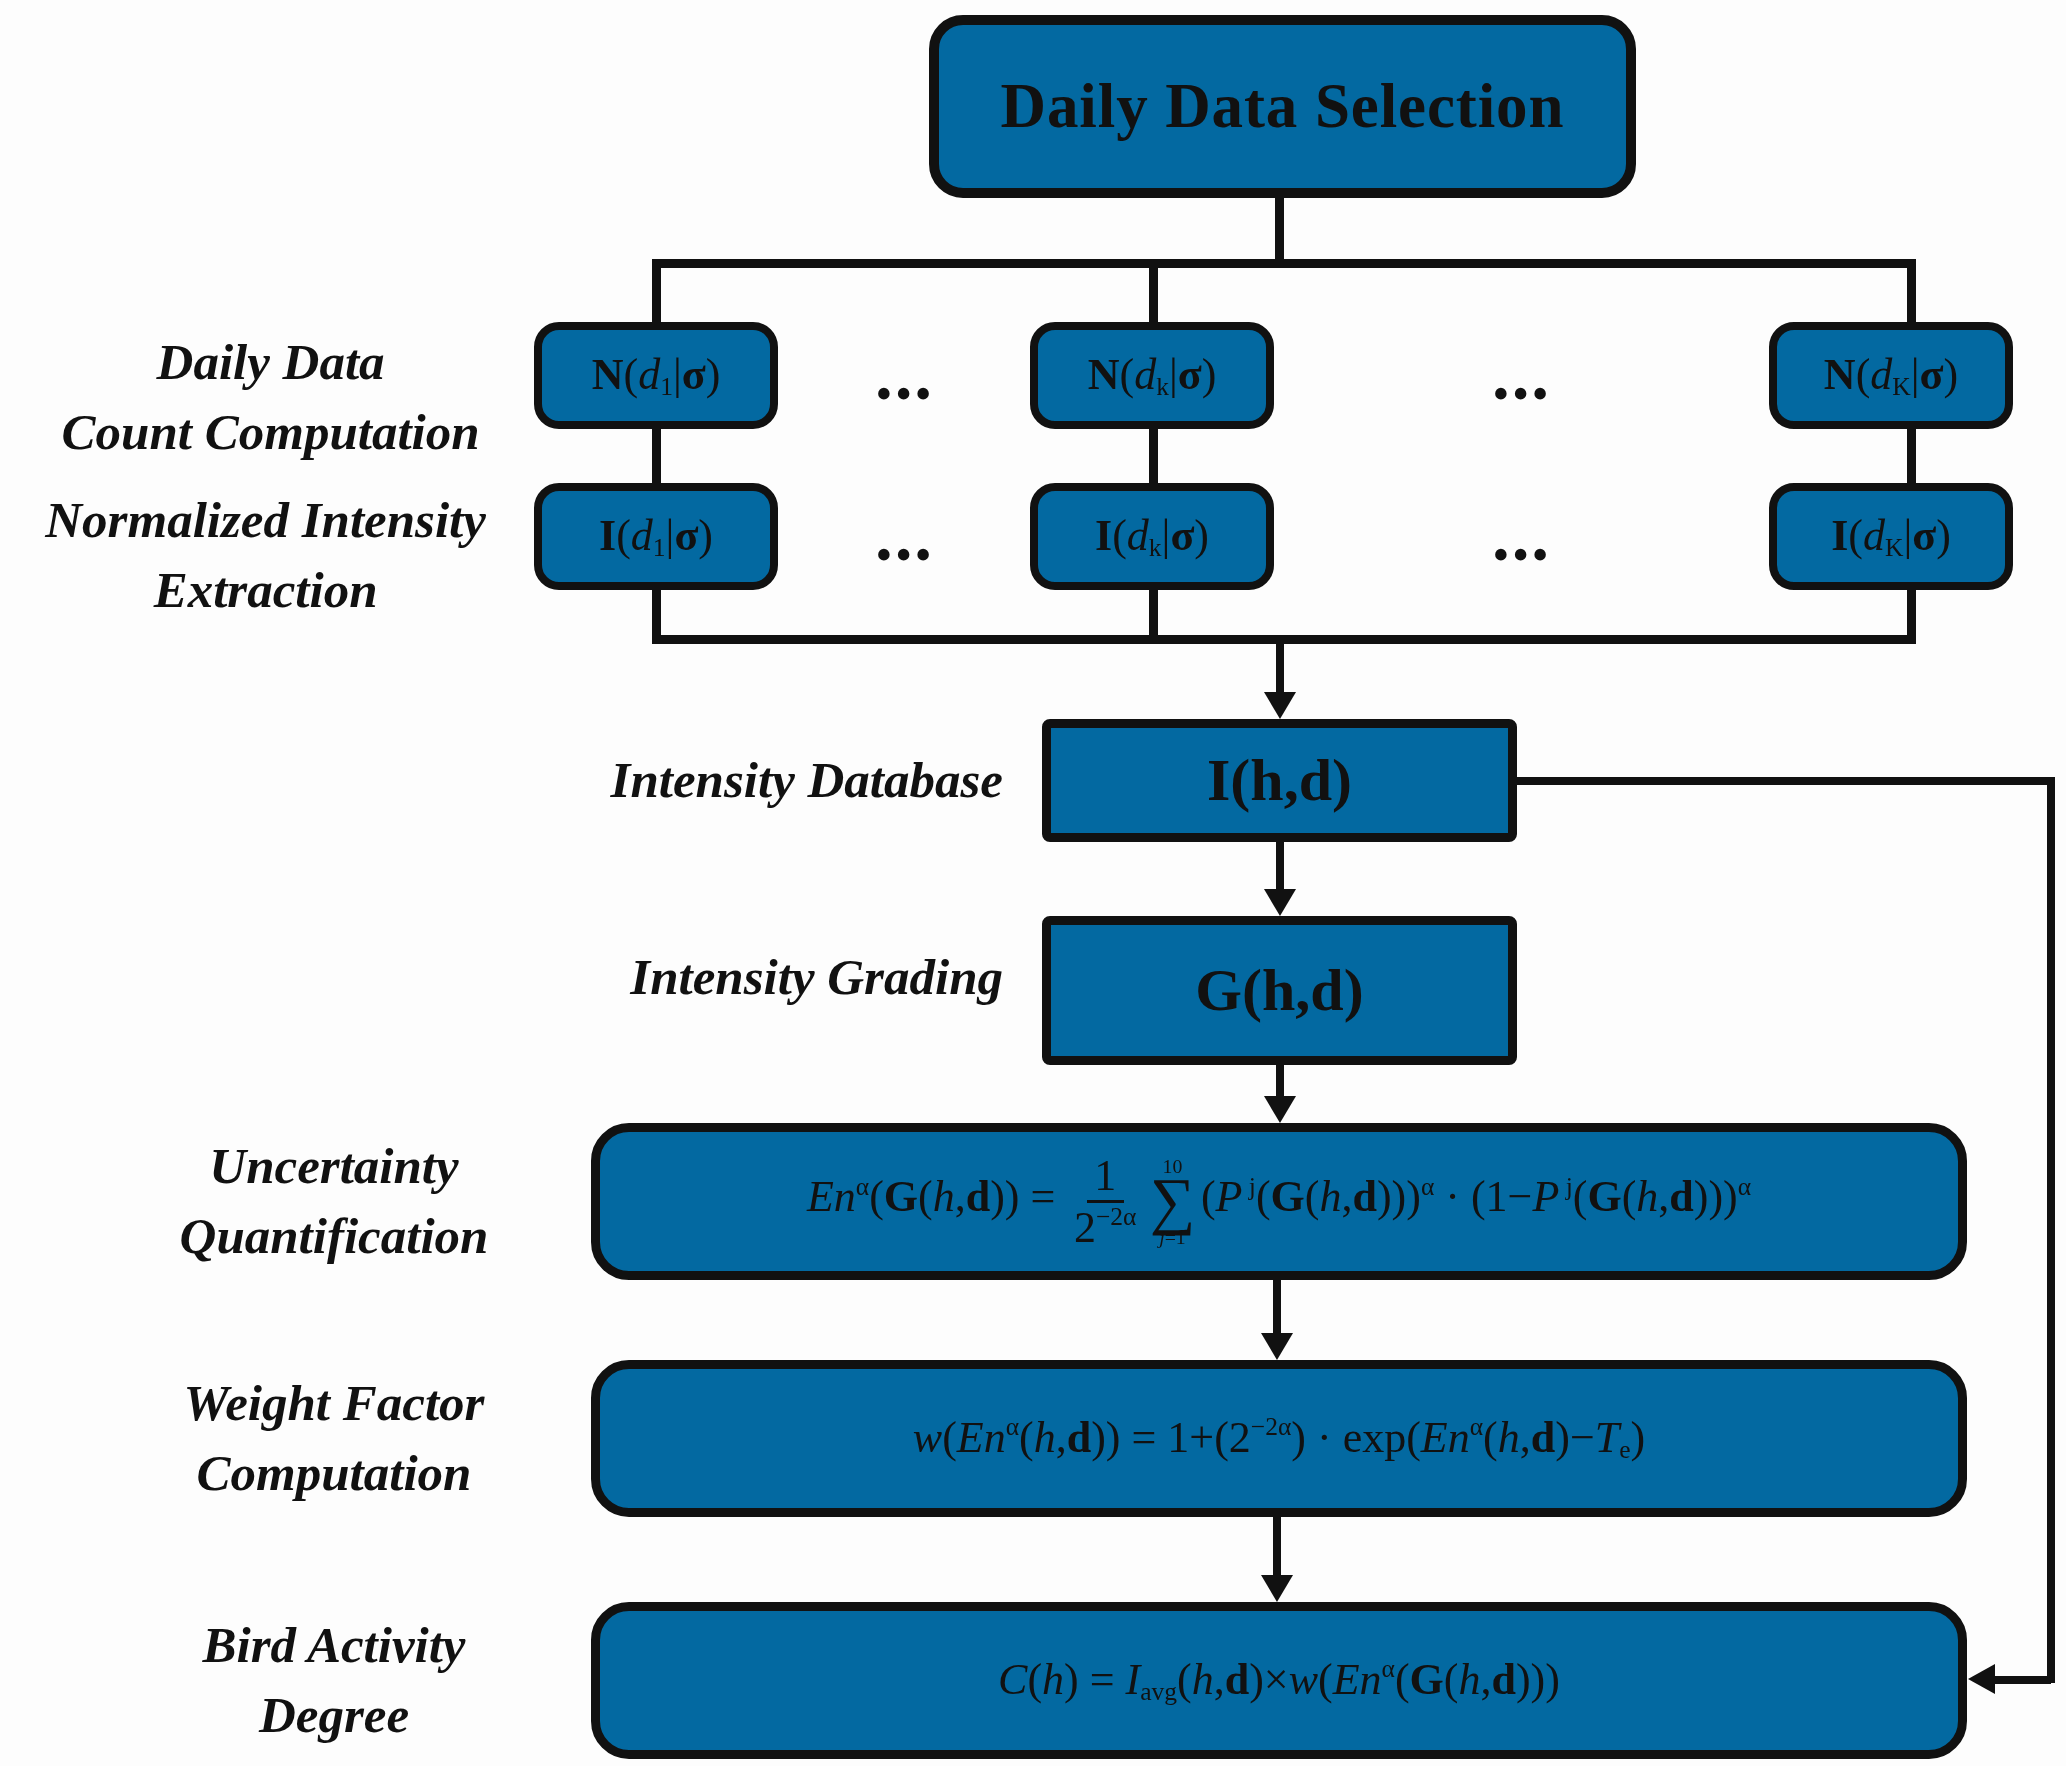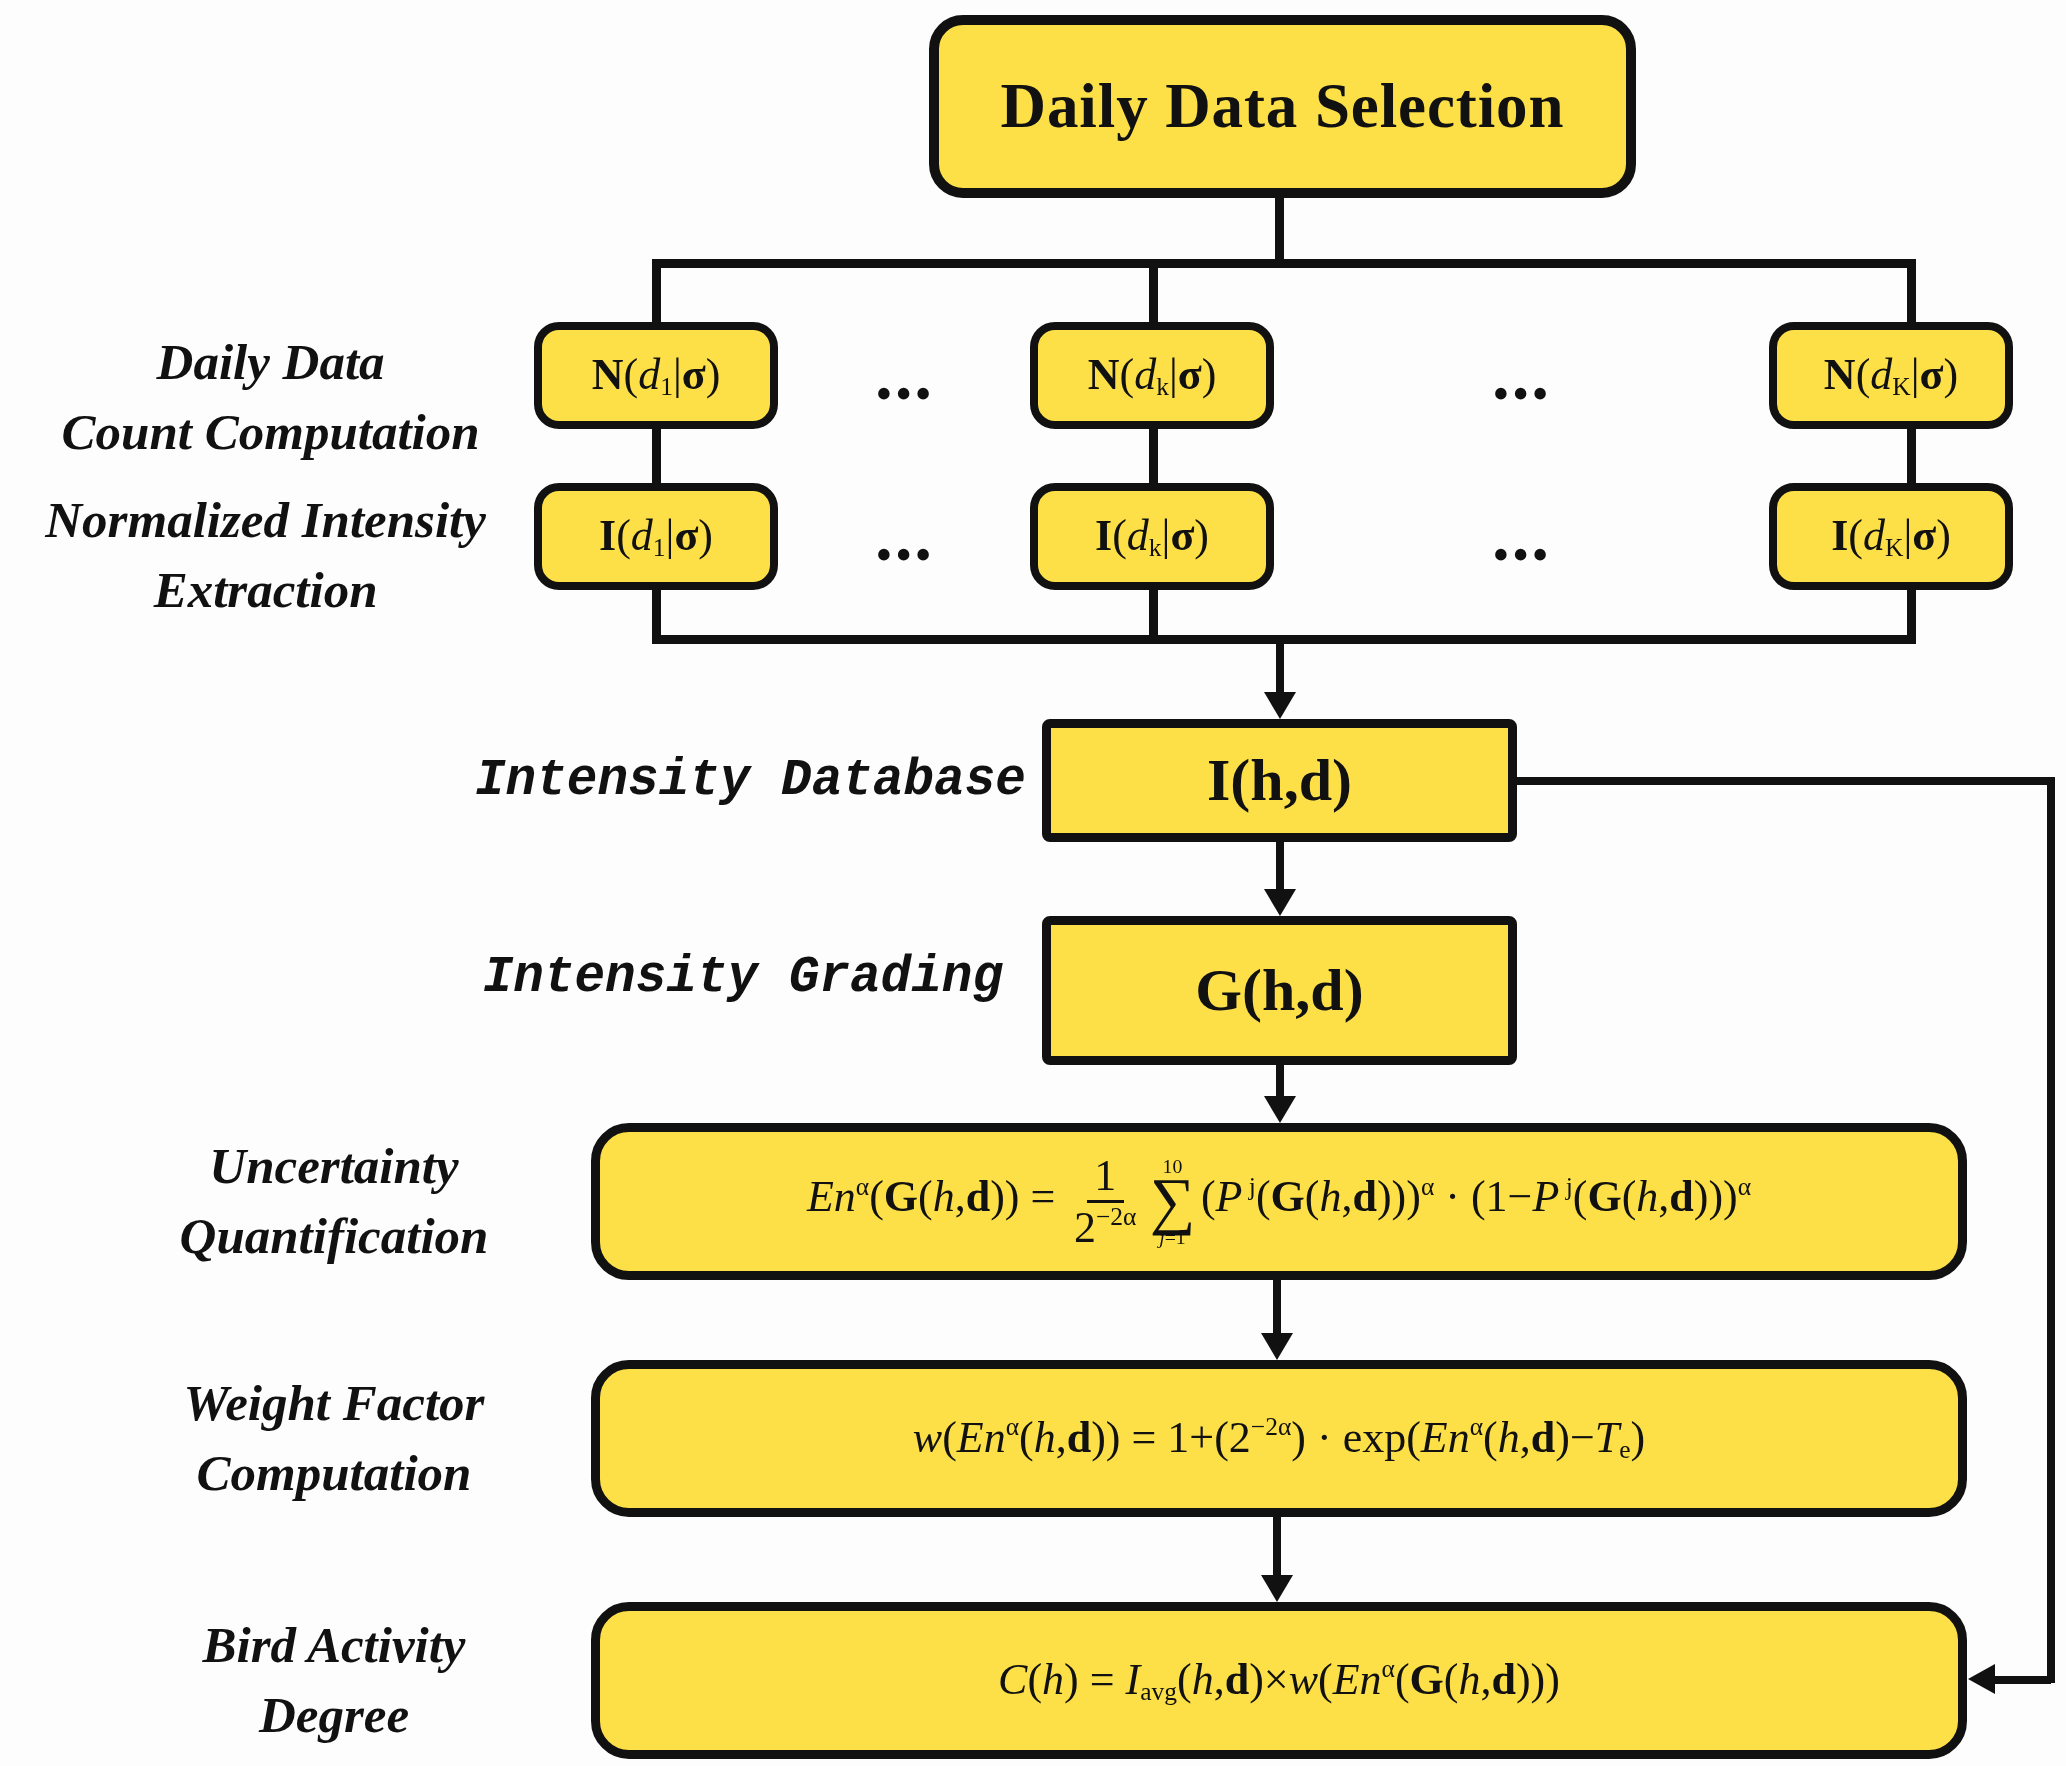--- a/index.html
+++ b/index.html
@@ -9,21 +9,21 @@
     width: 2066px;
     height: 1766px;
     background: #fdfdfd;
     font-family: "Liberation Serif", serif;
     color: #111111;
     overflow: hidden;
   }
   .line { position: absolute; background: #111111; }
   .box {
     position: absolute;
-    background: #fde047;
+    background: #0369a1;
     border: 8.5px solid #111111;
     border-radius: 25px;
     display: flex;
     align-items: center;
     justify-content: center;
   }
   .box-lg { border-width: 10.4px; border-radius: 34px; }
   .box-mid { border-width: 9.5px; border-radius: 8px; }
   .box-wide { border-width: 9.5px; border-radius: 38px; }
   .title-text {
@@ -50,21 +50,21 @@
   .sum > span:last-child { font-size: 0.45em; }
   .side-label {
     position: absolute;
     font-style: italic;
     font-weight: bold;
     font-size: 51px;
     line-height: 70px;
     text-align: center;
     white-space: nowrap;
   }
-  .side-label-right { text-align: right; font-family: Liberation Mono, monospace; }
+  .side-label-right { text-align: right; }
   .dots {
     position: absolute;
     display: flex; align-items: center; justify-content: center;
     font-weight: bold; font-size: 71px; letter-spacing: 1.9px;
   }
   .arrow-down {
     position: absolute; width: 0; height: 0;
     border-left: 16px solid transparent;
     border-right: 16px solid transparent;
     border-top: 27.5px solid #111111;

